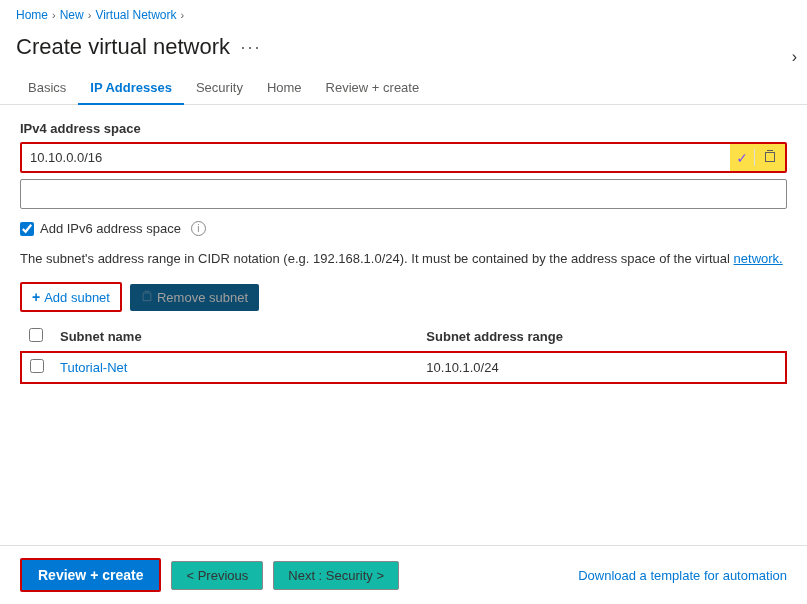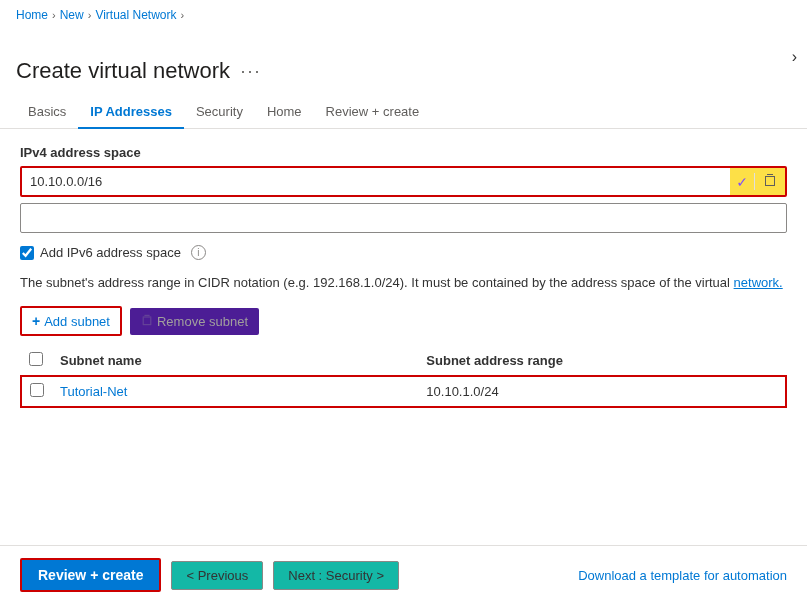--- a/index.html
+++ b/index.html
@@ -7,21 +7,21 @@
 
     .page-container { width: 807px; min-height: 604px; background: #fff; position: relative; overflow: hidden; }
 
     
     .breadcrumb { display: flex; align-items: center; padding: 8px 16px; font-size: 12px; color: #0078d4; gap: 4px; }
     .breadcrumb span { color: #605e5c; }
     .breadcrumb a { color: #0078d4; text-decoration: none; cursor: pointer; }
     .chevron { color: #605e5c; font-size: 11px; }
 
     
-    .page-title-area { display: flex; align-items: center; padding: 4px 16px 12px 16px; gap: 10px; margin-top: 24px; }
+    .page-title-area { display: flex; align-items: center; padding: 4px 16px 12px 16px; gap: 10px; }
     .page-title { font-size: 22px; font-weight: 300; color: #201f1e; }
     .ellipsis-btn { color: #605e5c; font-size: 18px; cursor: pointer; letter-spacing: 1px; }
     .collapse-arrow { position: absolute; right: 10px; top: 48px; color: #333; font-size: 16px; cursor: pointer; }
 
     
     .tabs { display: flex; border-bottom: 1px solid #e1dfdd; padding: 0 16px; margin-bottom: 0; }
     .tab { padding: 8px 12px; font-size: 13px; color: #605e5c; cursor: pointer; border-bottom: 2px solid transparent; margin-bottom: -1px; }
     .tab.active { color: #0078d4; border-bottom: 2px solid #0078d4; font-weight: 600; }
 
     
@@ -43,21 +43,21 @@
     .checkbox-label { font-size: 13px; color: #333; }
     .info-icon { display: inline-flex; align-items: center; justify-content: center; width: 15px; height: 15px; border-radius: 50%; border: 1px solid #8a8886; color: #8a8886; font-size: 10px; cursor: pointer; margin-left: 4px; }
 
     
     .subnet-desc { font-size: 13px; color: #333; margin-bottom: 14px; line-height: 1.4; }
     .subnet-desc .link { color: #0078d4; text-decoration: underline; cursor: pointer; }
 
     
     .subnet-actions { display: flex; align-items: center; gap: 8px; margin-bottom: 10px; }
     .add-subnet-btn { display: flex; align-items: center; gap: 4px; padding: 5px 10px; background: #fff; border: 2px solid #c00; color: #0078d4; font-size: 13px; cursor: pointer; border-radius: 2px; font-weight: 400; }
-    .remove-subnet-btn { display: flex; align-items: center; gap: 4px; padding: 5px 10px; background: #4c1d95; border: 1px solid transparent; color: #a19f9d; font-size: 13px; cursor: not-allowed; border-radius: 2px; }
+    .remove-subnet-btn { display: flex; align-items: center; gap: 4px; padding: 5px 10px; background: #0c4a6e; border: 1px solid transparent; color: #a19f9d; font-size: 13px; cursor: not-allowed; border-radius: 2px; }
 
     
     .subnet-table { width: 100%; border-collapse: collapse; }
     .subnet-table thead tr { border-bottom: 1px solid #e1dfdd; }
     .subnet-table thead th { text-align: left; font-size: 13px; font-weight: 600; color: #333; padding: 6px 8px; }
     .subnet-table tbody tr { border: 2px solid #c00; }
     .subnet-table tbody td { padding: 6px 8px; font-size: 13px; }
     .subnet-name-link { color: #0078d4; text-decoration: none; cursor: pointer; text-align: center; }
     .subnet-checkbox { width: 14px; height: 14px; }
     .header-checkbox { width: 14px; height: 14px; }

